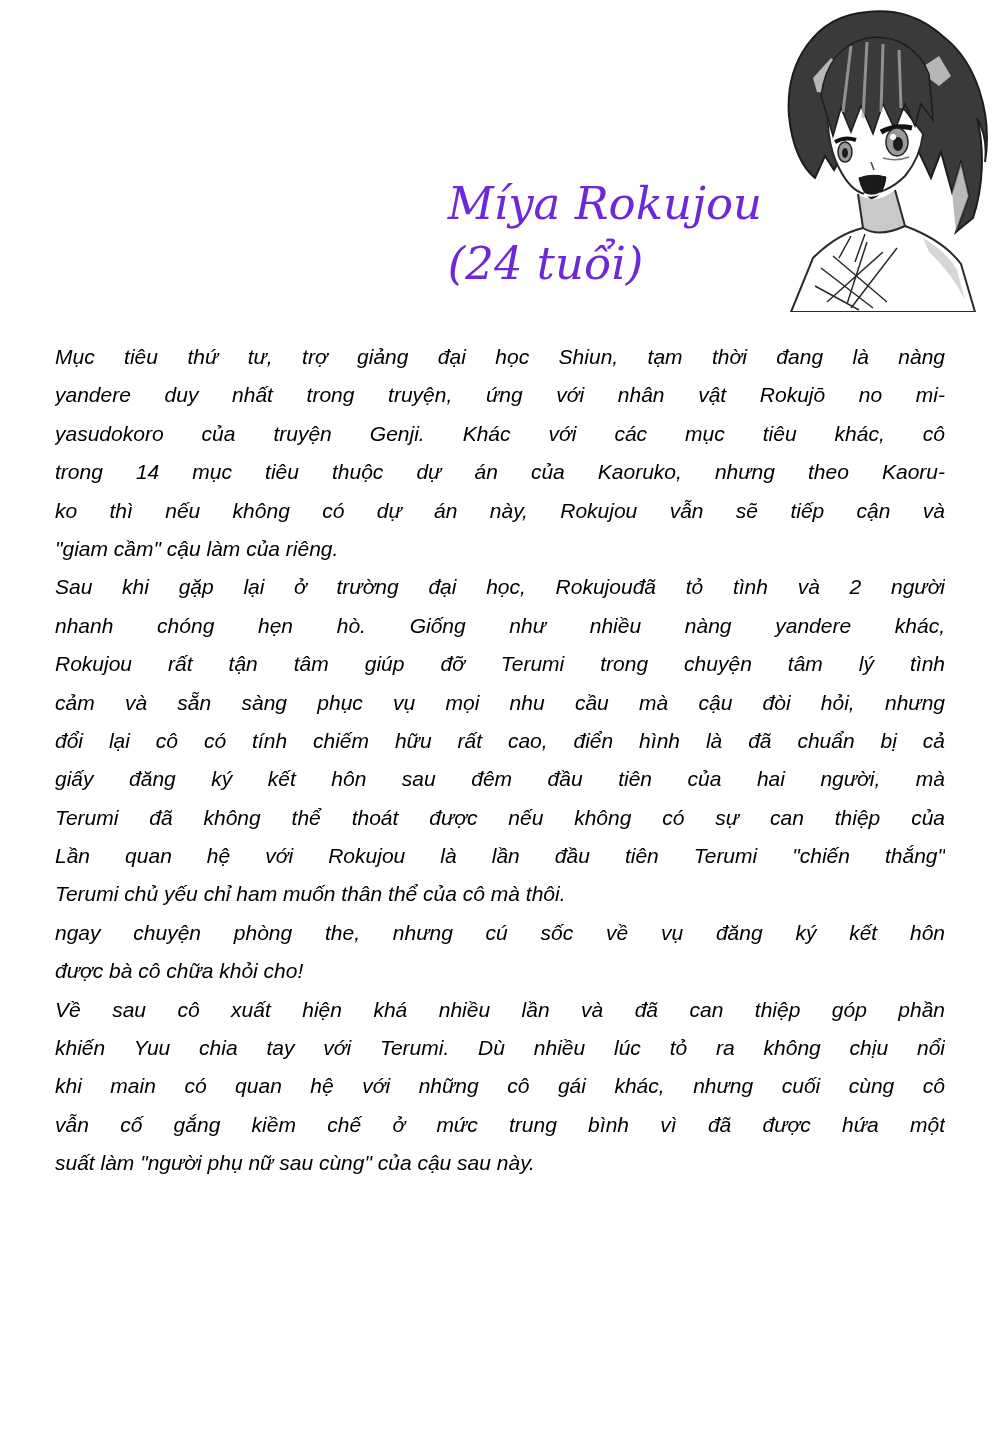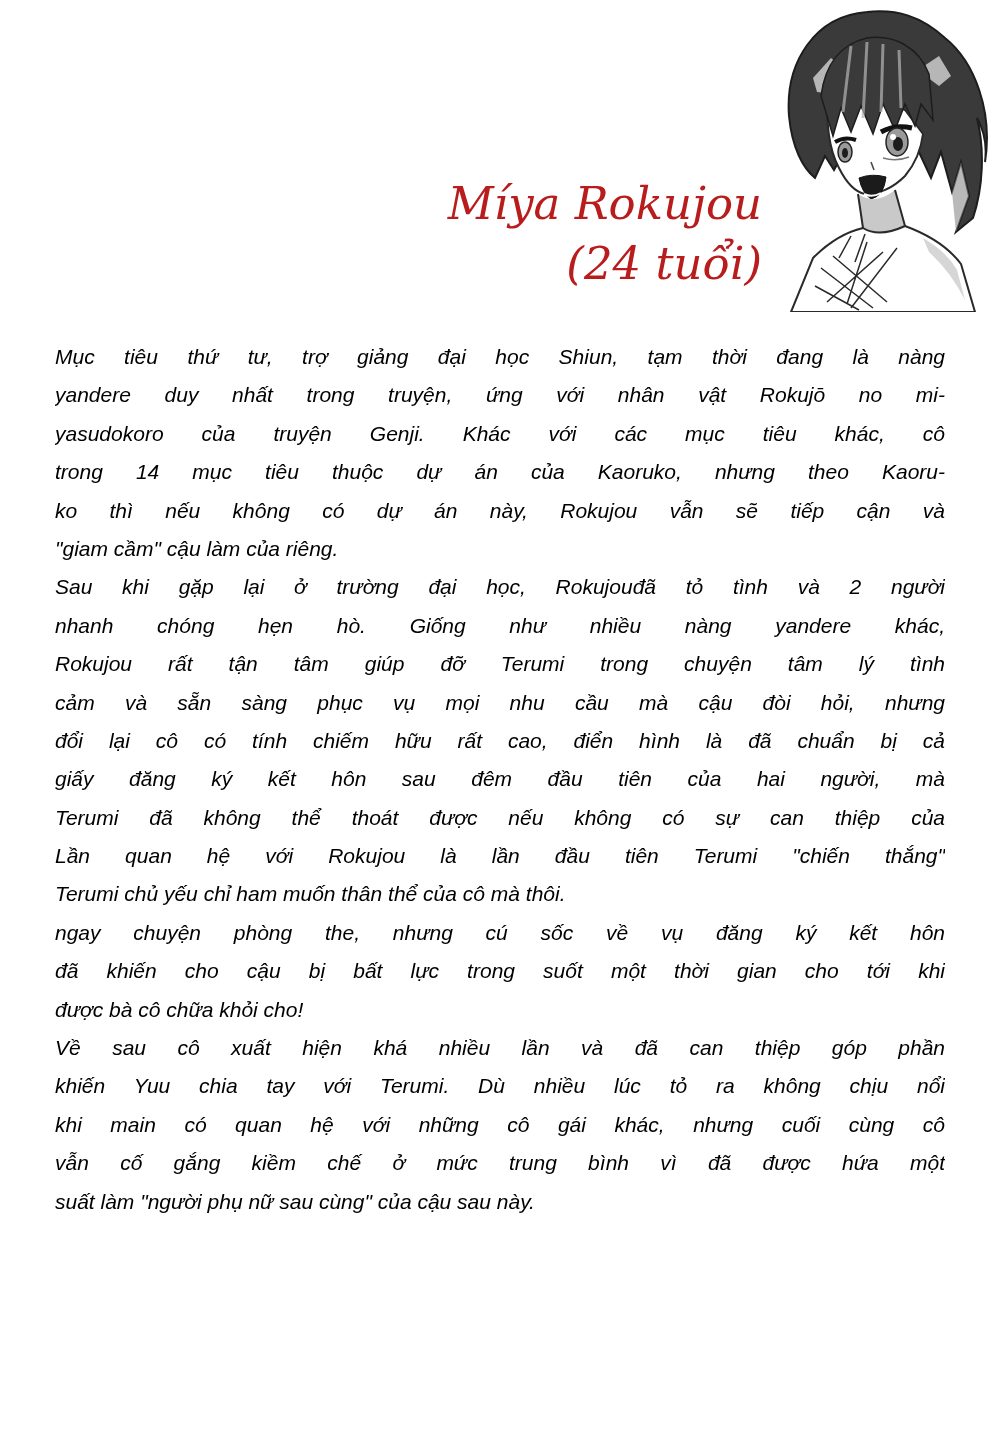--- a/index.html
+++ b/index.html
@@ -8,26 +8,25 @@
     width:1000px;height:1453px;
     background:#ffffff;
     overflow:hidden;
     font-family:"Liberation Sans",sans-serif;
     color:#000000;
   }
   .title-block{
     position:absolute;
     top:174px;
     right:238px;
-    text-align:right;
     font-family:"DejaVu Serif","Liberation Serif",serif;
     font-style:italic;
     font-size:45px;
     line-height:60px;
-    color:#b91c1c;
+    color:#6d28d9;
     white-space:nowrap;
   }
   .portrait{
     position:absolute;
     left:755px;top:0px;
     width:235px;height:312px;
   }
   .body-text{
     position:absolute;
     left:55px;top:338px;
@@ -120,21 +119,20 @@
       <div class="line">Sau khi gặp lại ở trường đại học, Rokujouđã tỏ tình và 2 người</div>
       <div class="line">nhanh chóng hẹn hò. Giống như nhiều nàng yandere khác,</div>
       <div class="line">Rokujou rất tận tâm giúp đỡ Terumi trong chuyện tâm lý tình</div>
       <div class="line">cảm và sẵn sàng phục vụ mọi nhu cầu mà cậu đòi hỏi, nhưng</div>
       <div class="line">đổi lại cô có tính chiếm hữu rất cao, điển hình là đã chuẩn bị cả</div>
       <div class="line">giấy đăng ký kết hôn sau đêm đầu tiên của hai người, mà</div>
       <div class="line">Terumi đã không thể thoát được nếu không có sự can thiệp của</div>
       <div class="line">Lần quan hệ với Rokujou là lần đầu tiên Terumi "chiến thắng"</div>
       <div class="line para-end">Terumi chủ yếu chỉ ham muốn thân thể của cô mà thôi.</div>
       <div class="line">ngay chuyện phòng the, nhưng cú sốc về vụ đăng ký kết hôn</div>
-      <div class="line">đã khiến cho cậu bị bất lực trong suốt một thời gian cho tới khi</div>
       <div class="line para-end">được bà cô chữa khỏi cho!</div>
       <div class="line">Về sau cô xuất hiện khá nhiều lần và đã can thiệp góp phần</div>
       <div class="line">khiến Yuu chia tay với Terumi. Dù nhiều lúc tỏ ra không chịu nổi</div>
       <div class="line">khi main có quan hệ với những cô gái khác, nhưng cuối cùng cô</div>
       <div class="line">vẫn cố gắng kiềm chế ở mức trung bình vì đã được hứa một</div>
       <div class="line para-end">suất làm "người phụ nữ sau cùng" của cậu sau này.</div>
     </div>
 
 </div>
 

